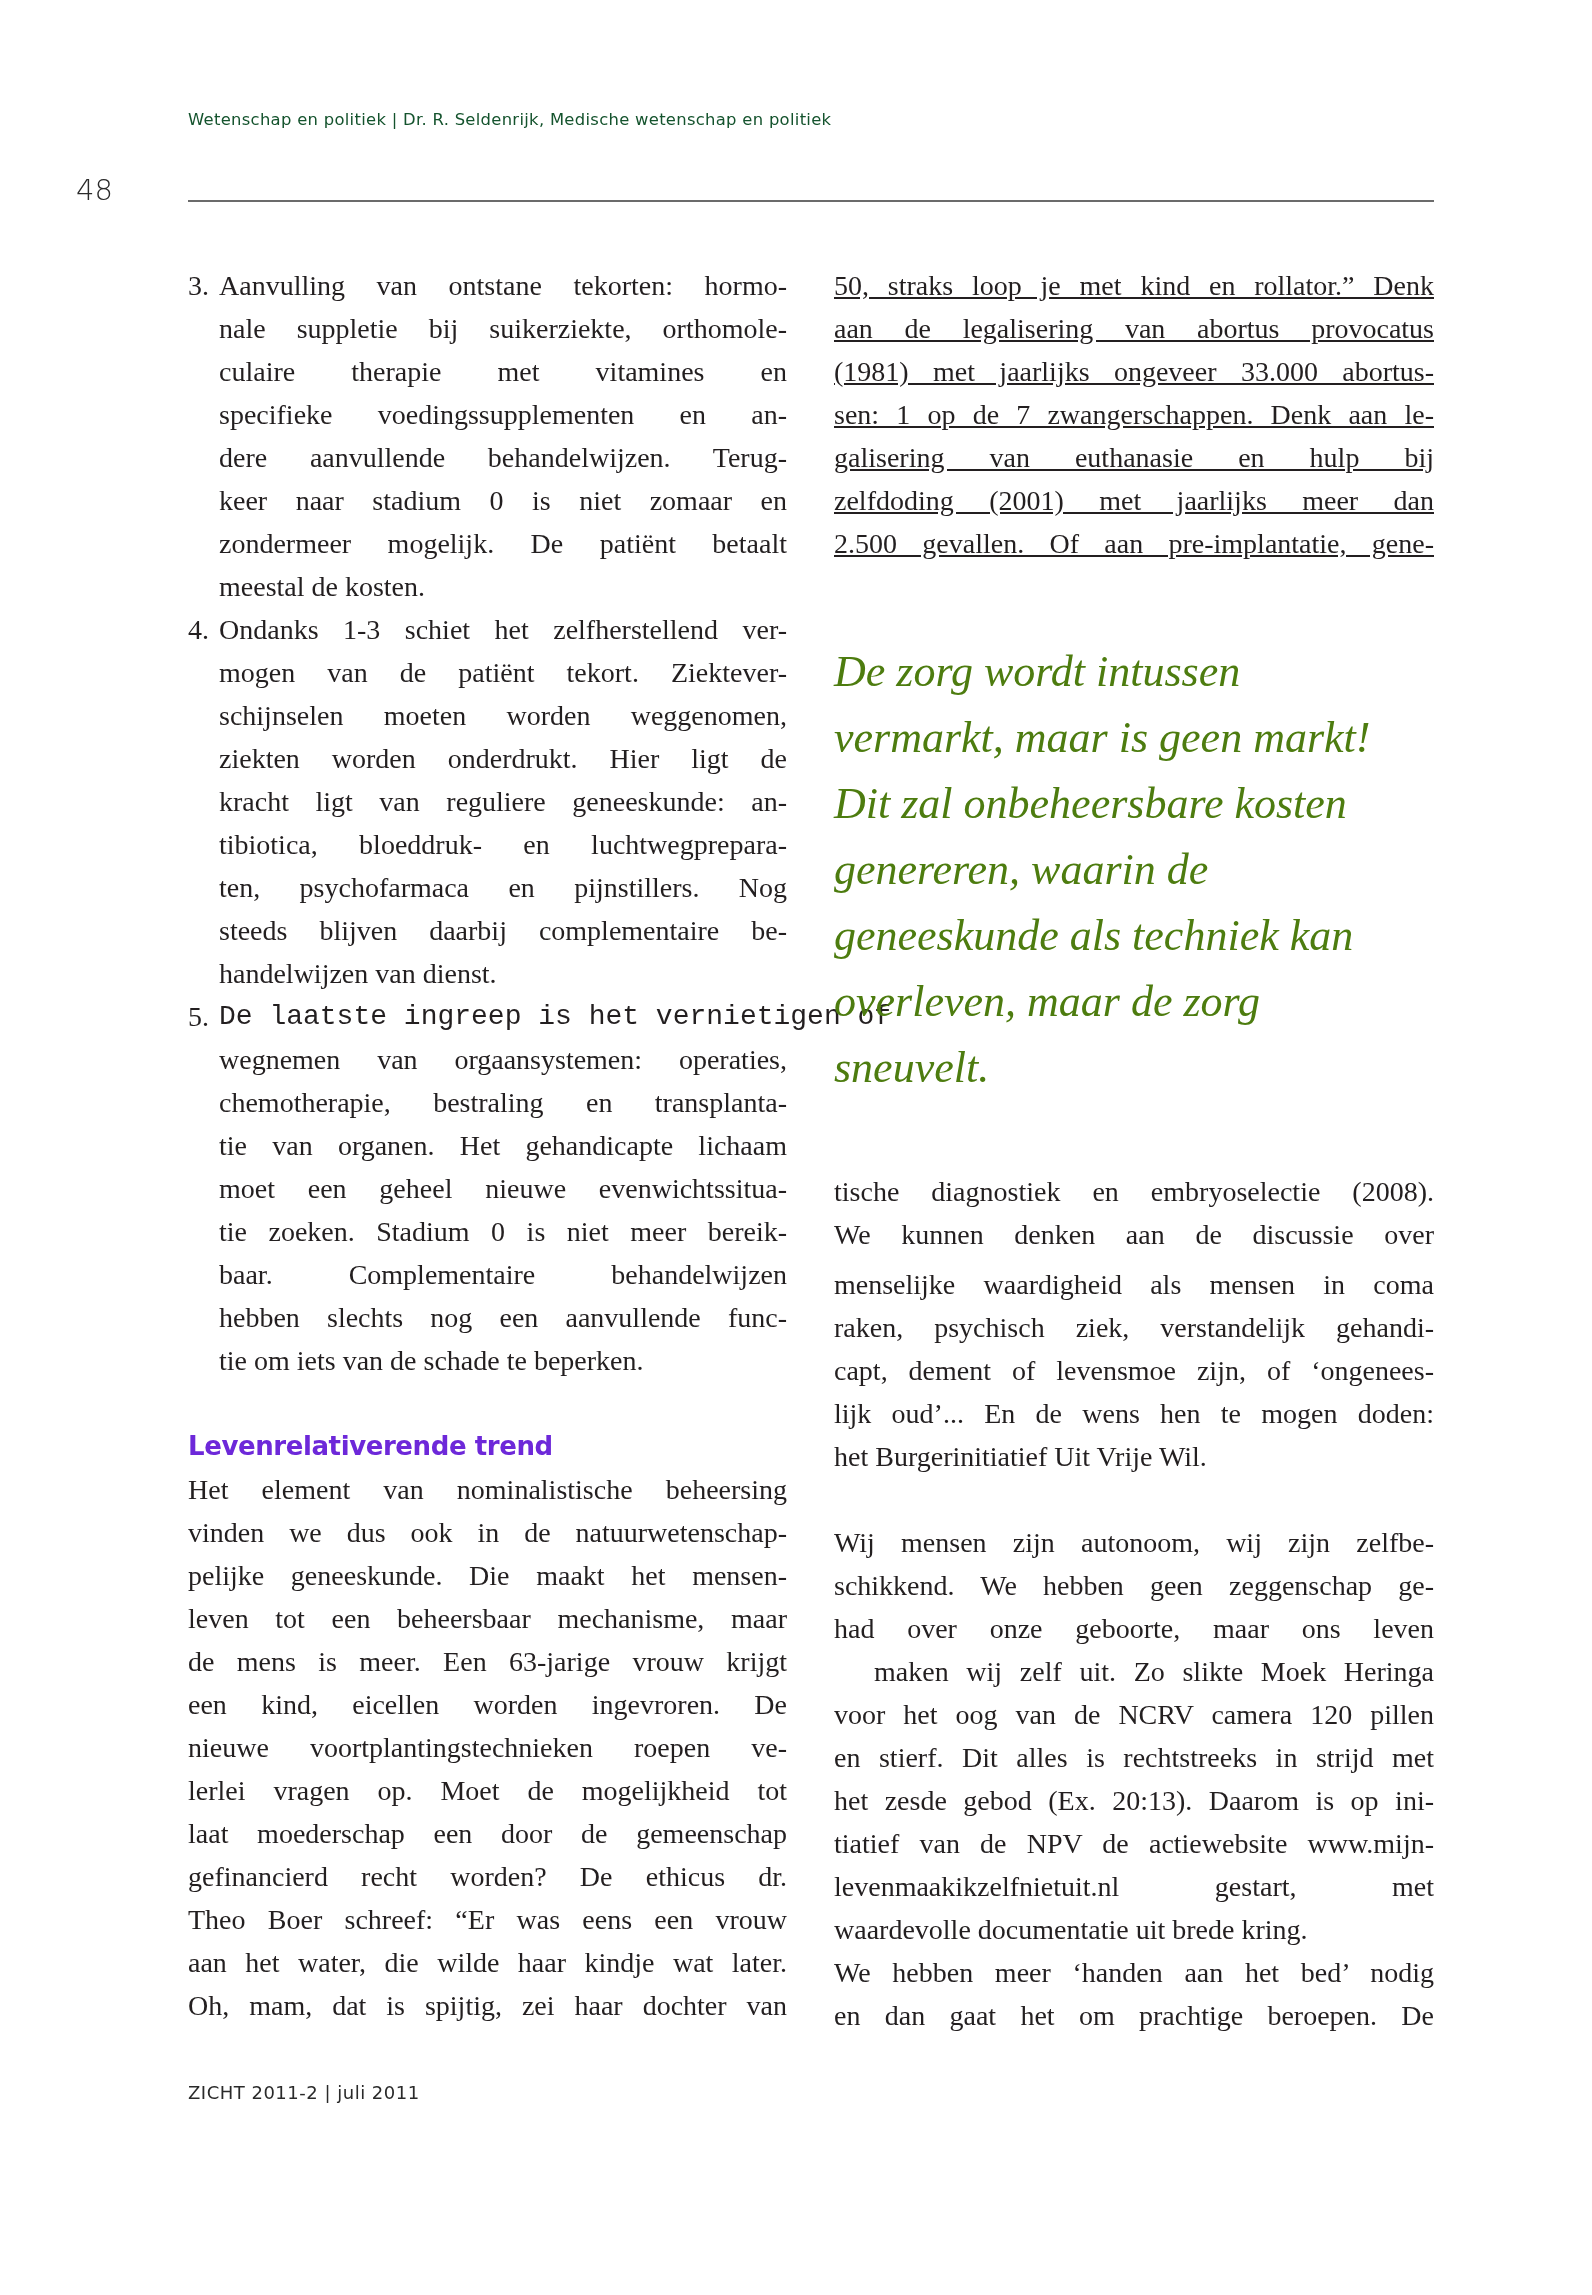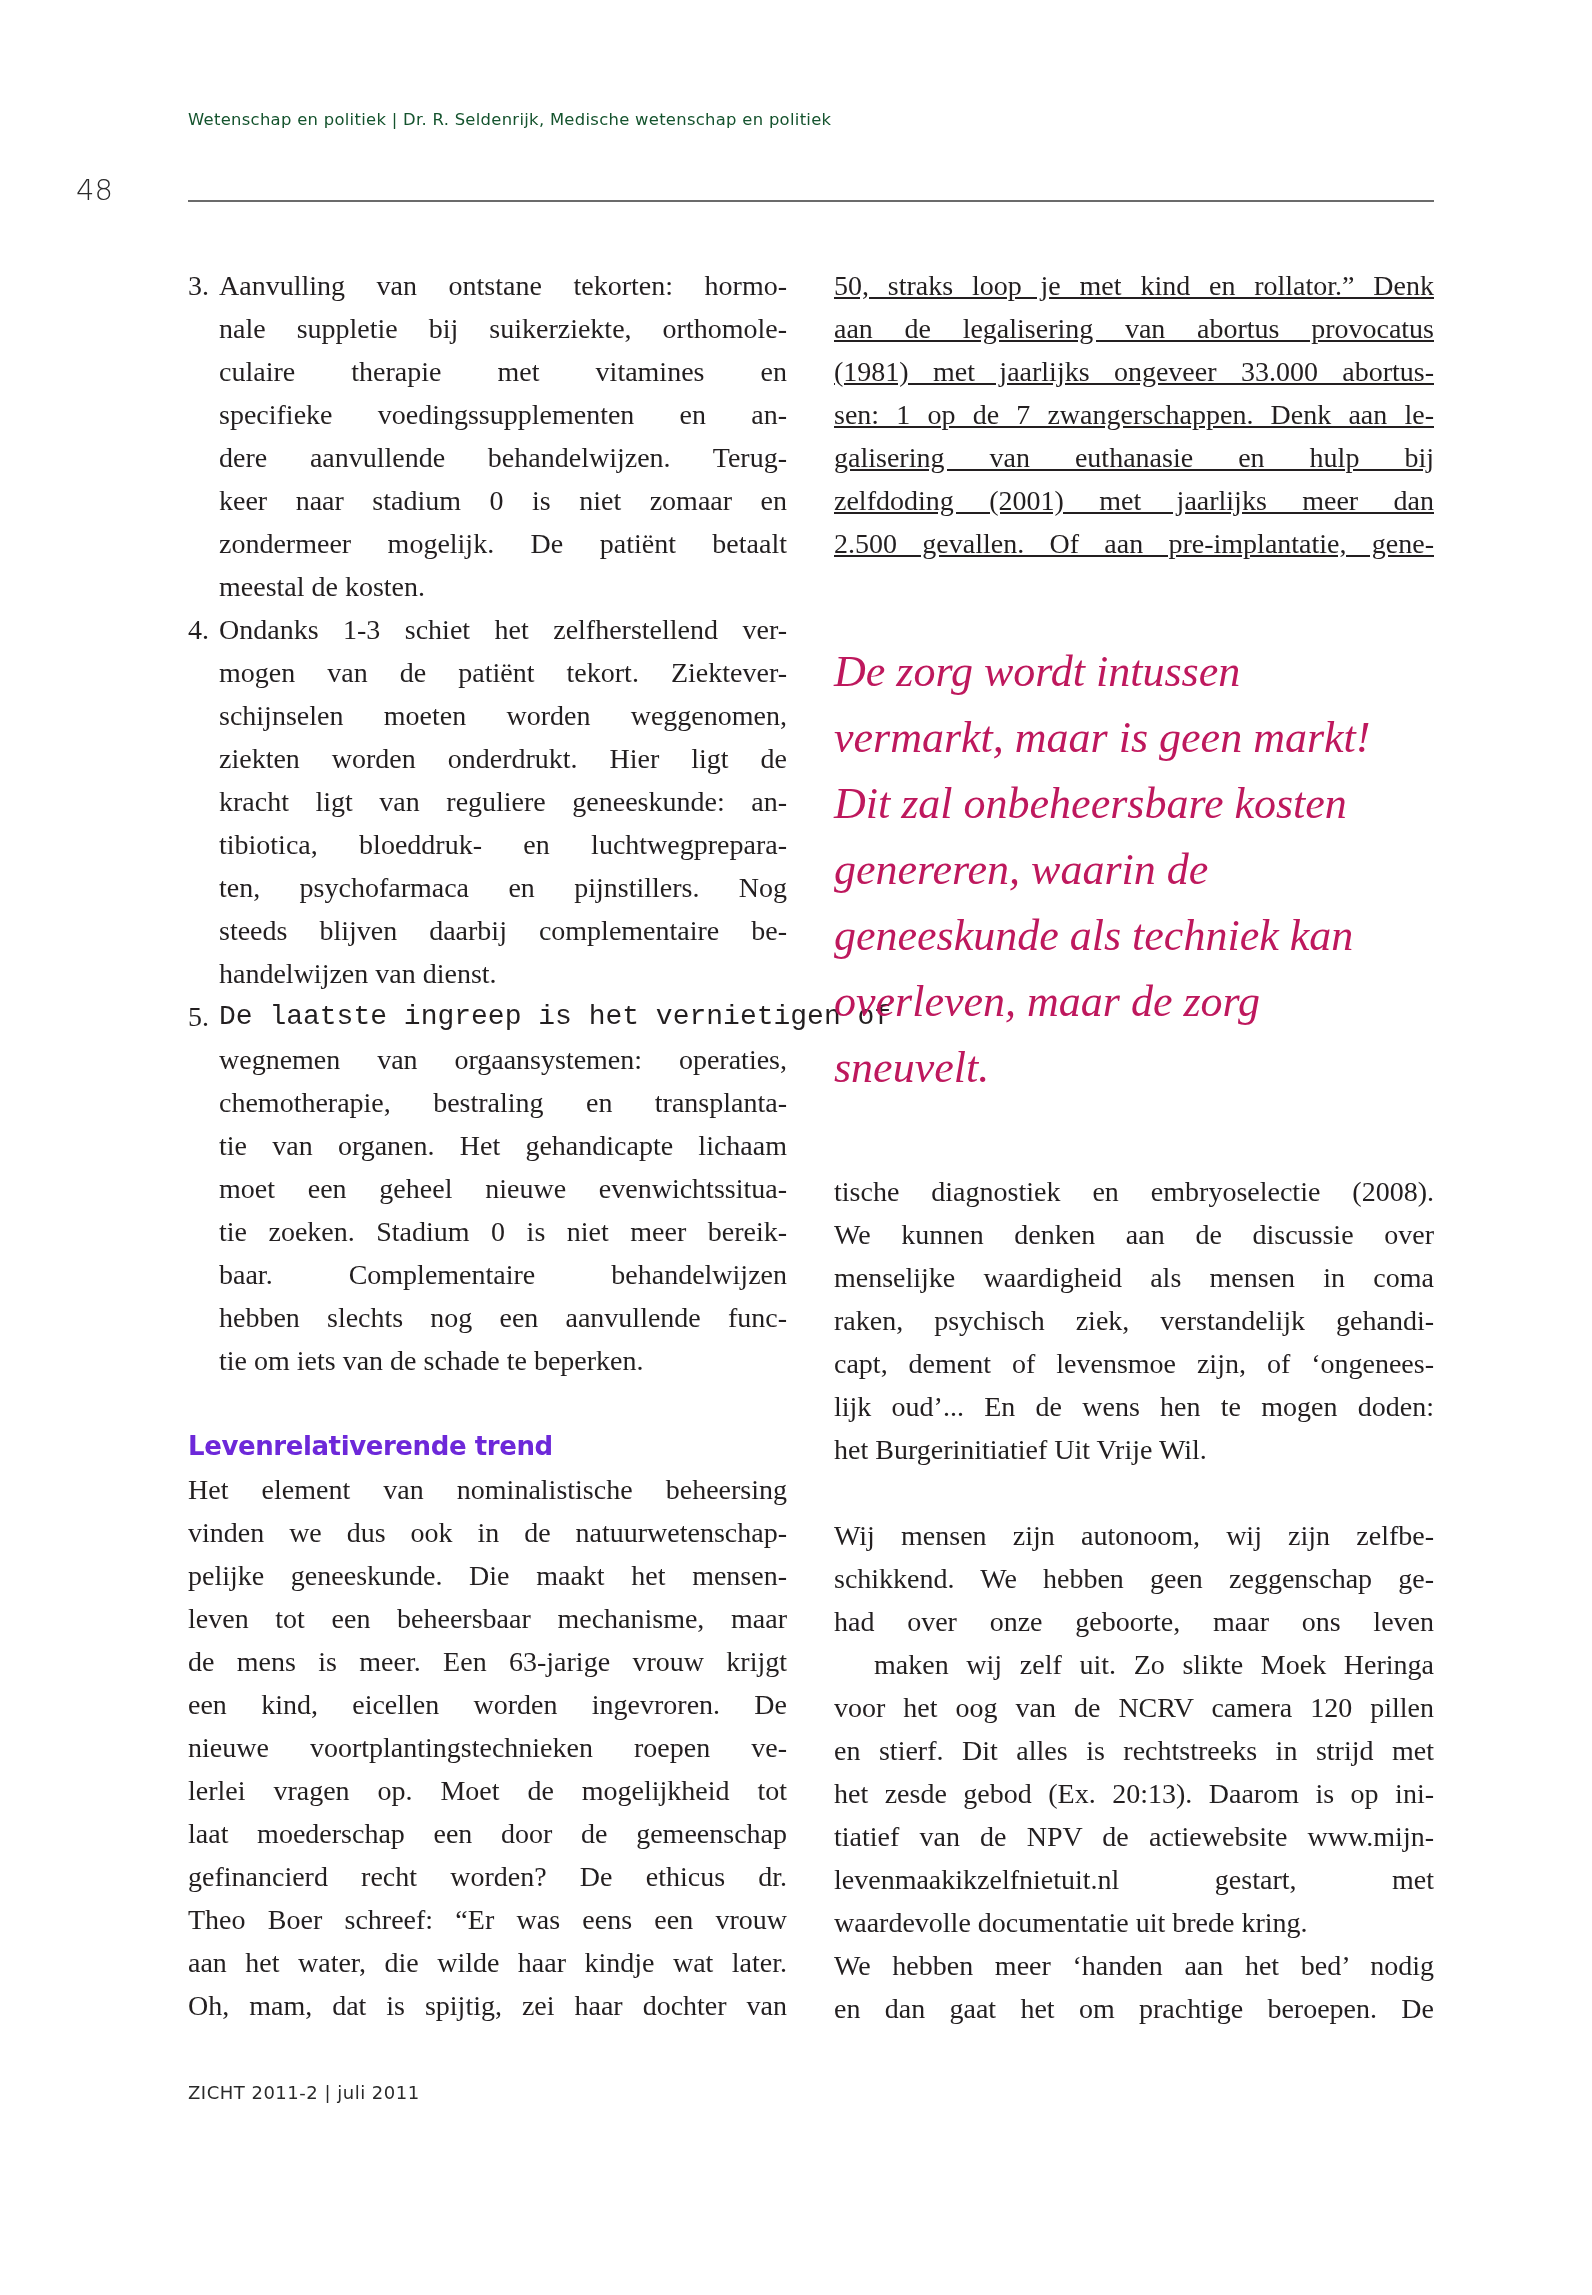--- a/index.html
+++ b/index.html
@@ -41,21 +41,21 @@
     font-family: "DejaVu Sans", sans-serif; font-weight: bold;
     font-size: 26px; line-height: 43px; height: 43px; letter-spacing: -0.4px;
     margin-top: 43px; color: #6d28d9;
   }
   .para-gap { height: 43px; }
   .em { }
 
   .pullquote { position: absolute; left: 834px; top: 639px; width: 600px; }
   .pq-line {
     font-family: "Liberation Serif", "DejaVu Serif", serif; font-style: italic;
-    font-size: 44px; line-height: 66px; height: 66px; white-space: nowrap; color: #be185d;
+    font-size: 44px; line-height: 66px; height: 66px; white-space: nowrap; color: #4d7c0f;
   }
 
   .footer {
     position: absolute; left: 188px; top: 2082px;
     font-family: "DejaVu Sans", sans-serif; font-size: 18px; letter-spacing: 0.5px;
     color: #2a2a2a; white-space: nowrap;
   }
 </style>
 </head>
 <body>
@@ -142,21 +142,21 @@
     <div class="pq-line">genereren, waarin de</div>
     <div class="pq-line">geneeskunde als techniek kan</div>
     <div class="pq-line">overleven, maar de zorg</div>
     <div class="pq-line">sneuvelt.</div>
   </div>
 
   <div class="col col-right-bottom">
     <div>
       <div class="line" style="white-space: nowrap;">tische diagnostiek en embryoselectie (2008).</div>
       <div class="line" style="white-space: nowrap;">We kunnen denken aan de discussie over</div>
-      <div class="line" style="white-space: nowrap;">menselijke waardigheid als mensen in coma</div>
+      <div class="line" style="white-space: nowrap; margin-top: 7px;">menselijke waardigheid als mensen in coma</div>
       <div class="line" style="white-space: nowrap;">raken, psychisch ziek, verstandelijk gehandi-</div>
       <div class="line" style="white-space: nowrap;">capt, dement of levensmoe zijn, of ‘ongenees-</div>
       <div class="line" style="white-space: nowrap;">lijk oud’... En de wens hen te mogen doden:</div>
       <div class="line last" style="white-space: nowrap;">het Burgerinitiatief Uit Vrije Wil.</div>
     </div>
 
     <div class="para-gap"></div>
 
     <div>
       <div class="line" style="white-space: nowrap;">Wij mensen zijn autonoom, wij zijn zelfbe-</div>

